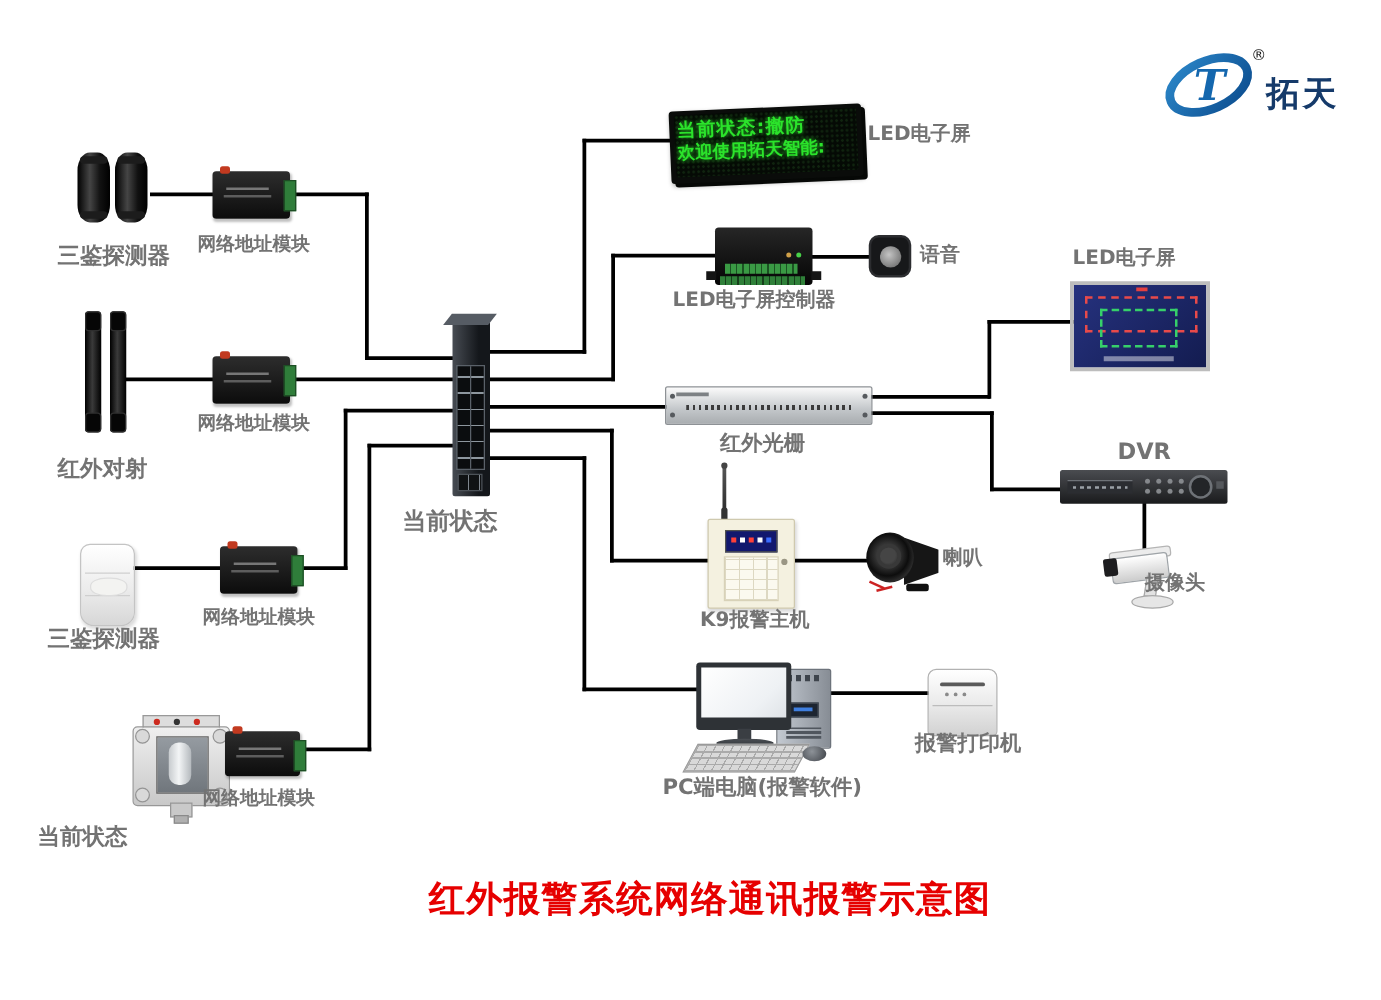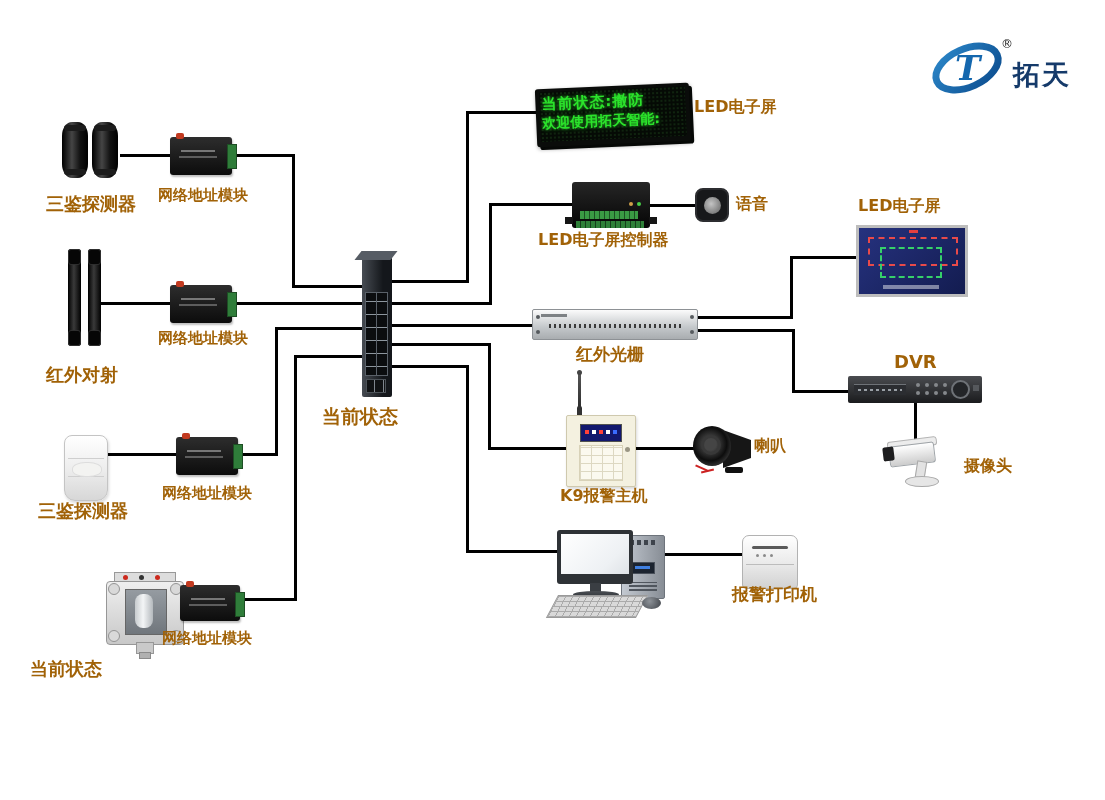--- a/index.html
+++ b/index.html
@@ -5,21 +5,21 @@
   html,body{margin:0;padding:0;}
   body{font-family:"DejaVu Sans","Liberation Sans",sans-serif;background:#fff;}
   #canvas{position:relative;width:1105px;height:800px;background:#fff;overflow:hidden;}
 
   
   .hl,.vl{position:absolute;background:#000;z-index:1;}
   .hl{height:3px;}
   .vl{width:3px;}
 
   
-  .lbl{position:absolute;color:#a16207;font-weight:600;white-space:nowrap;z-index:3;}
+  .lbl{position:absolute;color:#737373;font-weight:600;white-space:nowrap;z-index:3;}
   .lbl-lg{font-size:18px;}
   .lbl-md{font-size:16px;}
   .lbl-sm{font-size:15px;}
   .title{position:absolute;left:343px;top:700px;font-size:29px;font-weight:bold;color:#e60000;letter-spacing:1px;white-space:nowrap;z-index:3;}
 
   .dev{position:absolute;z-index:2;}
 
   
   .beam{width:26px;height:56px;border-radius:10px/14px;
     background:linear-gradient(90deg,#000 0%,#454545 38%,#111 70%,#000 100%);}
@@ -335,21 +335,21 @@
     <div class="sq"></div>
   </div>
 
   <div class="dev cam" style="left:880px;top:436px;">
     <div class="hood"></div>
     <div class="body"></div>
     <div class="lens"></div>
     <div class="arm"></div>
     <div class="base"></div>
   </div>
-  <div class="lbl lbl-md" style="left:964px;top:456px;font-family:Liberation Mono, monospace;">摄像头</div>
+  <div class="lbl lbl-md" style="left:916px;top:456px;font-family:Liberation Mono, monospace;">摄像头</div>
 
   <div class="antenna" style="left:578px;top:374px;height:44px;"></div>
   <div class="dev k9" style="left:566px;top:415px;">
     <div class="scr">
         <i></i>
       </div>
     <div class="pad"></div>
     <div class="spk"></div>
   </div>
   <div class="lbl lbl-md" style="left:560px;top:486px;">K9报警主机</div>
@@ -373,20 +373,21 @@
       <div class="grill"></div>
     </div>
     <div class="monitor">
       <div class="scrn"></div>
     </div>
     <div class="stand monitor-stand" style="position:absolute;left:38px;top:56px;width:11px;height:10px;background:#3a3e43;"></div>
     <div class="mbase" style="position:absolute;left:21px;top:64px;width:46px;height:7px;background:linear-gradient(180deg,#4a4e53,#303439);border-radius:50%;"></div>
     <div class="kbd"></div>
     <div class="mouse"></div>
   </div>
+  <div class="lbl" style="left:530px;top:618px;font-size:17px;">PC端电脑(报警软件)</div>
 
   <div class="dev printer" style="left:742px;top:535px;">
     <div class="slot"></div>
     <div class="btn"></div>
     <div class="seam"></div>
   </div>
   <div class="lbl" style="left:732px;top:583px;font-size:17px;">报警打印机</div>
 
   <div class="logo">
     <svg width="86" height="70" viewBox="0 0 86 70">
@@ -398,14 +399,15 @@
       </defs>
       <g transform="rotate(-24 42 33)">
         <ellipse cx="42" cy="33" rx="33" ry="19" fill="none" stroke="url(#lg1)" stroke-width="7"></ellipse>
       </g>
       <text x="30" y="45" font-size="34" font-style="italic" font-weight="bold" fill="#1467ae" font-family="DejaVu Serif, serif">T</text>
     </svg>
     <span class="reg">®</span>
     <span class="brand">拓天</span>
   </div>
 
+  <div class="title">红外报警系统网络通讯报警示意图</div>
 
 </div>
 
 </body></html>

